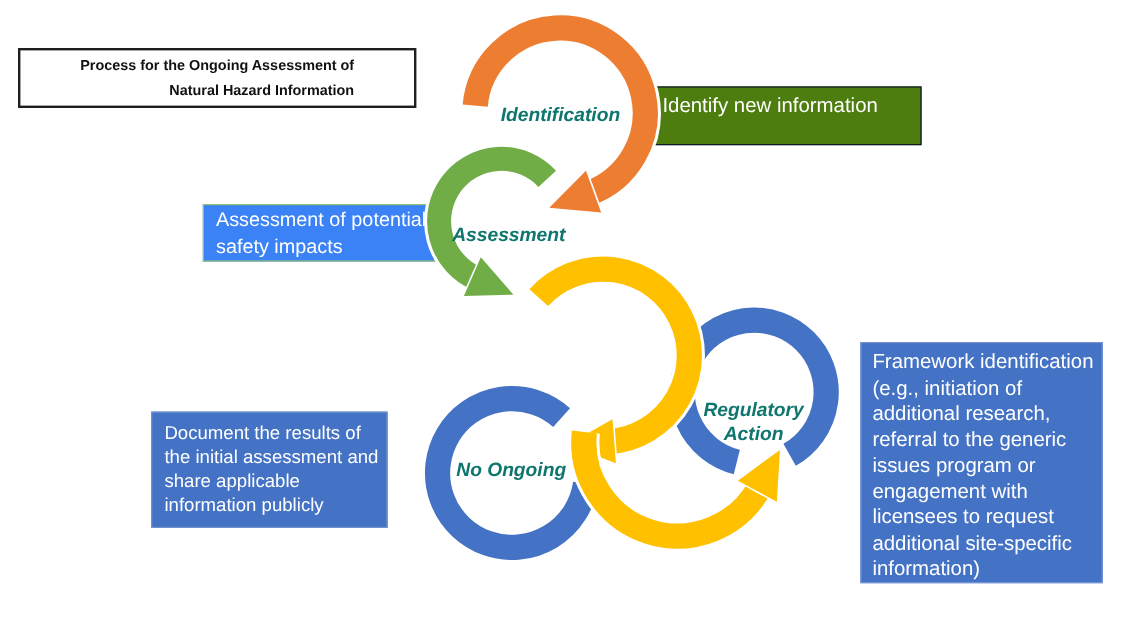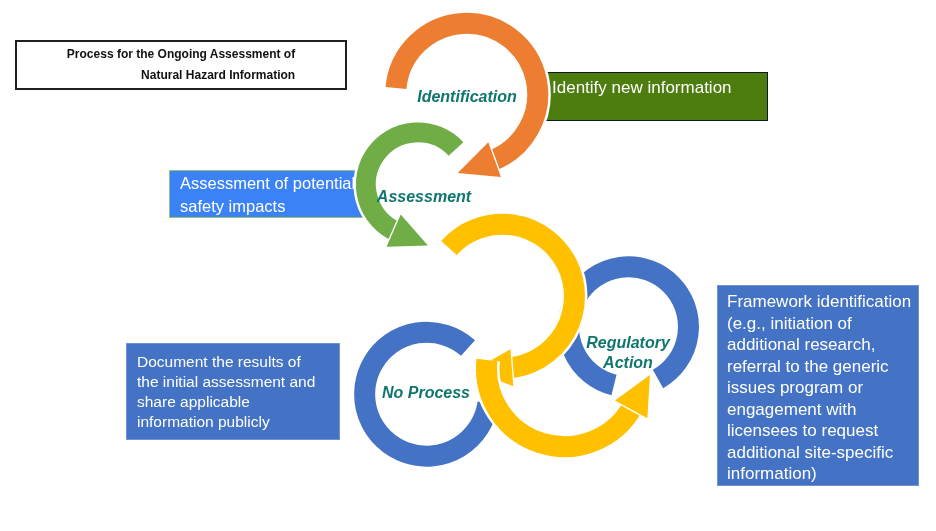--- a/index.html
+++ b/index.html
@@ -25,21 +25,21 @@
     left:541px;top:72px;width:227px;height:49px;
     background:#4d7c0f;border:1px solid #0f172a;
     font-size:17px;line-height:30px;padding-left:10px;
   }
   .callout-screening{
     left:169px;top:170px;width:194px;height:48px;
     background:#3b82f6;border:1px solid #94c275;
     font-size:16.5px;line-height:23px;padding:1px 0 0 10px;
   }
   .callout-noaction{
-    left:126px;top:343px;width:214px;height:97px;
+    left:126px;top:343px;width:197px;height:97px;
     background:#4472C4;border:1px solid #7191d0;
     font-size:15.5px;line-height:20px;padding:8px 0 0 10px;
   }
   .callout-regulatory{
     left:717px;top:269px;width:202px;height:201px;
     background:#4472C4;border:1px solid #7191d0;
     font-size:17px;line-height:21.5px;padding:5px 0 0 9px;margin-top:16px;
   }
   .step-label{
     font-weight:bold;color:#0f766e;font-size:16px;text-align:center;line-height:20px;font-style:italic;
@@ -116,18 +116,18 @@
 
     <path d="M 449 248 A 72 72 0 1 1 508 368" fill="none" stroke="#ffffff" stroke-width="26"></path>
     <path d="M 449 248 A 72 72 0 1 1 508 368" fill="none" stroke="#FFC000" stroke-width="21" marker-end="url(#arrow-yellow)"></path>
 
     <path d="M 487 360 A 78 78 0 0 0 633 406" fill="none" stroke="#ffffff" stroke-width="26"></path>
     <path d="M 487 360 A 78 78 0 0 0 633 406" fill="none" stroke="#FFC000" stroke-width="21" marker-end="url(#arrow-yellow)"></path>
   </svg>
 
   <div class="abs step-label lbl-identification">Identification</div>
   <div class="abs step-label lbl-screening">Assessment</div>
-  <div class="abs step-label lbl-noaction">No Process</div>
+  <div class="abs step-label lbl-noaction">No Ongoing</div>
   <div class="abs step-label prewrap lbl-regulatory">Regulatory
 Action</div>
 
 
 </div>
 
 </body></html>

